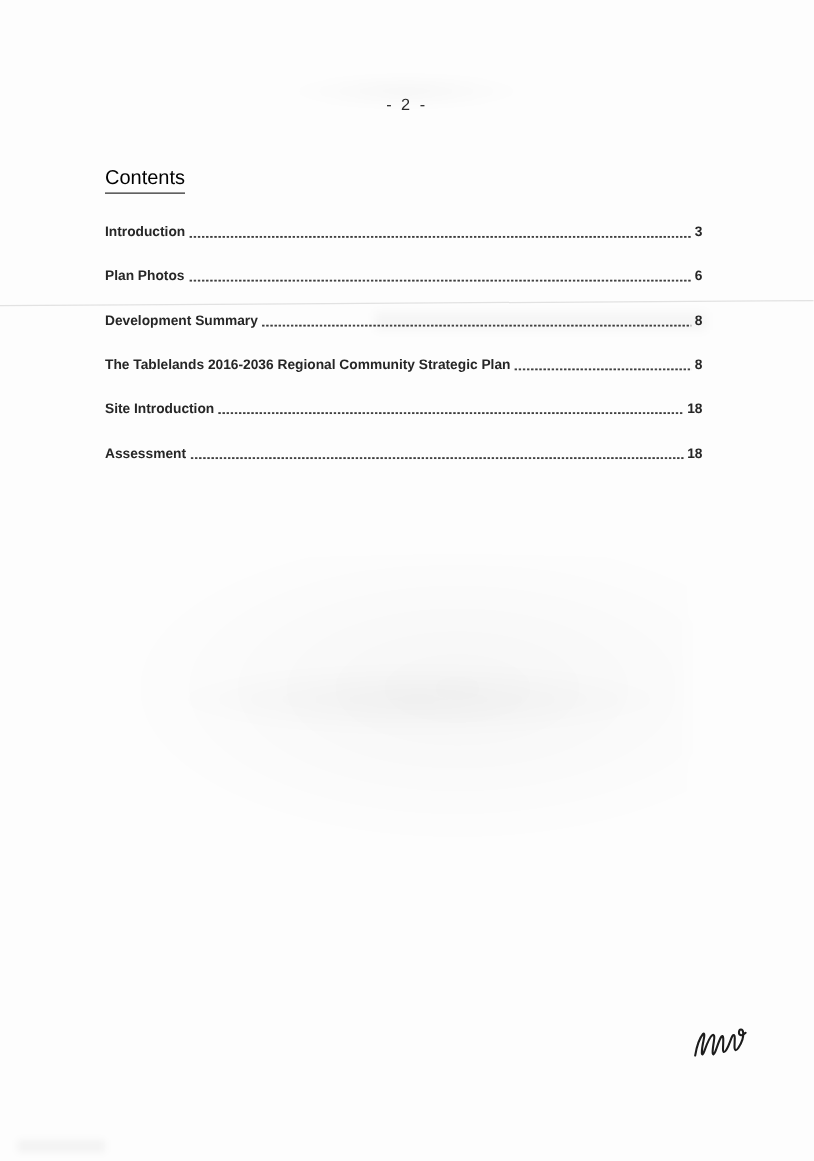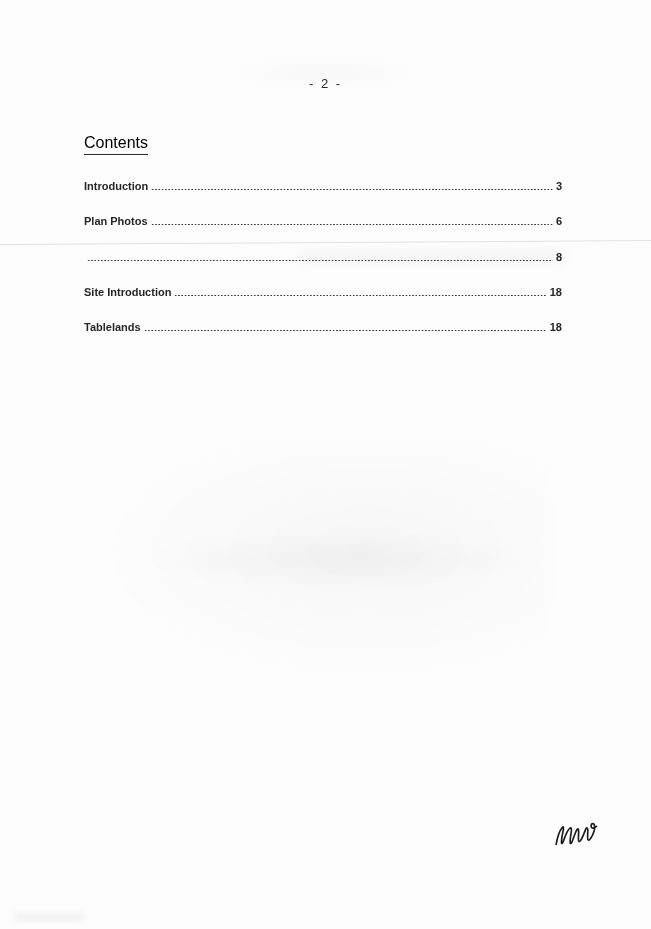--- a/index.html
+++ b/index.html
@@ -113,30 +113,36 @@
       <span class="toc-title">Introduction</span>
       <span class="toc-leader"></span>
       <span class="toc-page">3</span>
     </div>
     <div class="toc-row">
       <span class="toc-title">Plan Photos</span>
       <span class="toc-leader"></span>
       <span class="toc-page">6</span>
     </div>
     <div class="toc-row">
+      <span class="toc-title">Development Summary</span>
+      <span class="toc-leader"></span>
+      <span class="toc-page">8</span>
+    </div>
+    <div class="toc-row">
+      <span class="toc-title">The Tablelands 2016-2036 Regional Community Strategic Plan</span>
       <span class="toc-leader"></span>
       <span class="toc-page">8</span>
     </div>
     <div class="toc-row">
       <span class="toc-title">Site Introduction</span>
       <span class="toc-leader"></span>
       <span class="toc-page">18</span>
     </div>
     <div class="toc-row">
-      <span class="toc-title">Tablelands</span>
+      <span class="toc-title">Assessment</span>
       <span class="toc-leader"></span>
       <span class="toc-page">18</span>
     </div>
   </div>
 
   <svg class="signature" viewBox="0 0 44 36" xmlns="http://www.w3.org/2000/svg">
     <path d="M3,28 C4,22 6.5,14.5 9,11.5
              C10.2,10.2 10.3,12.6 9.4,16.5
              C8.7,19.6 8.1,23.6 8.1,25.8
              C8.1,27.9 9,27.4 10,24.6

